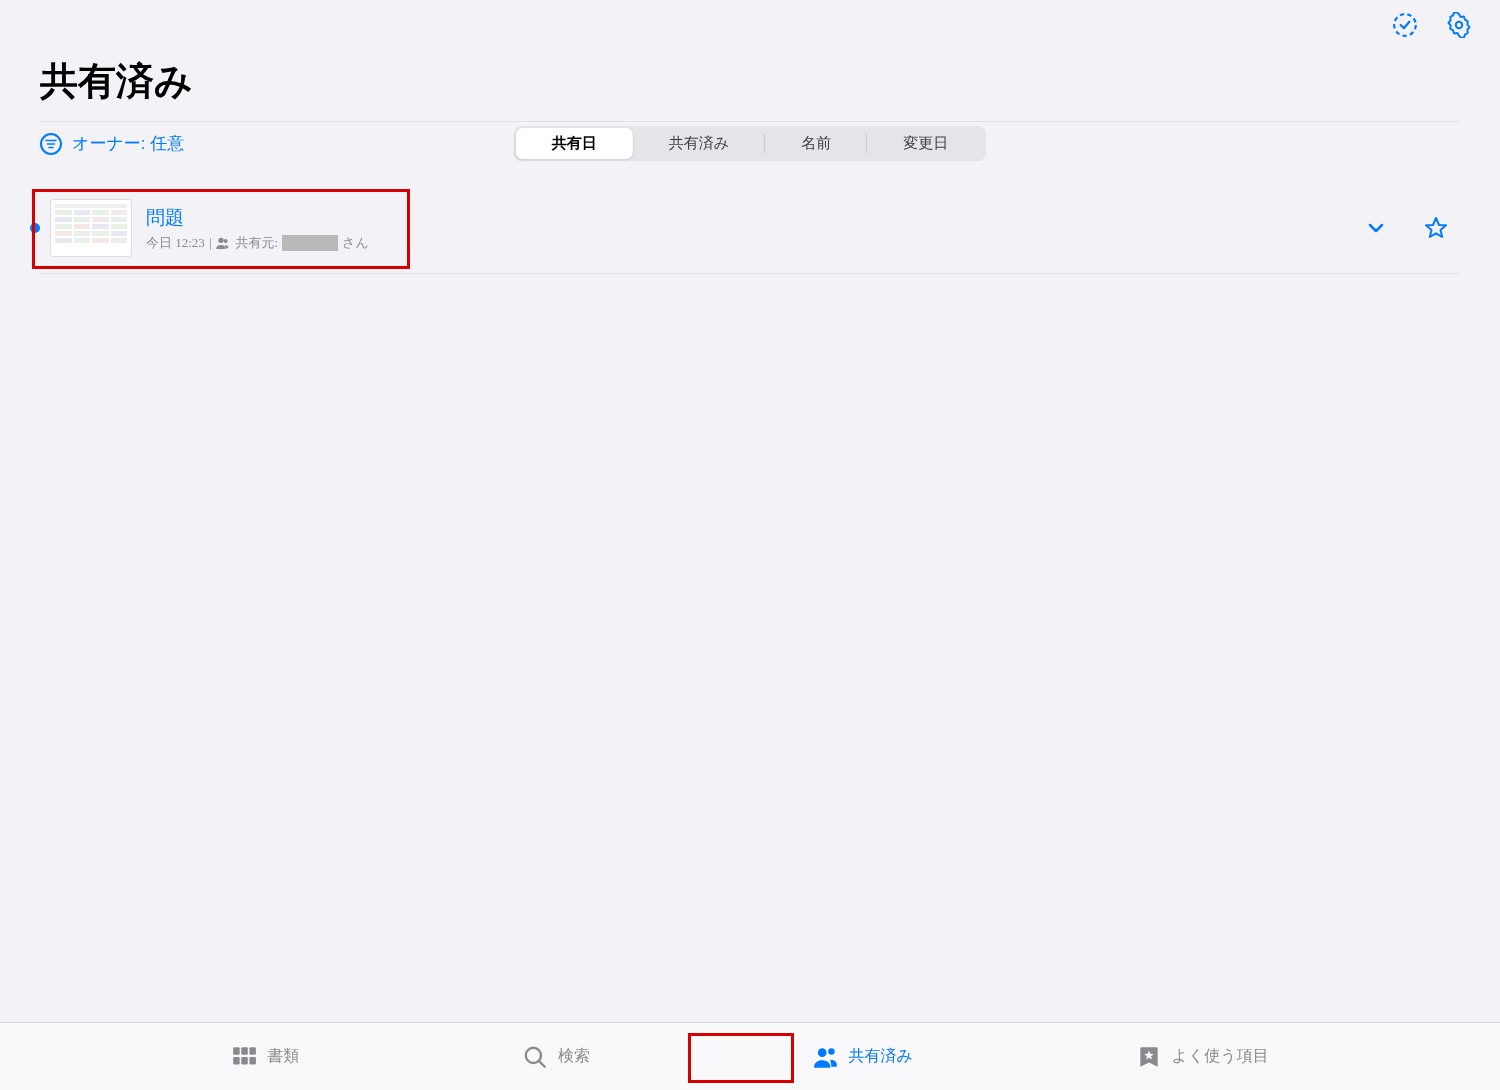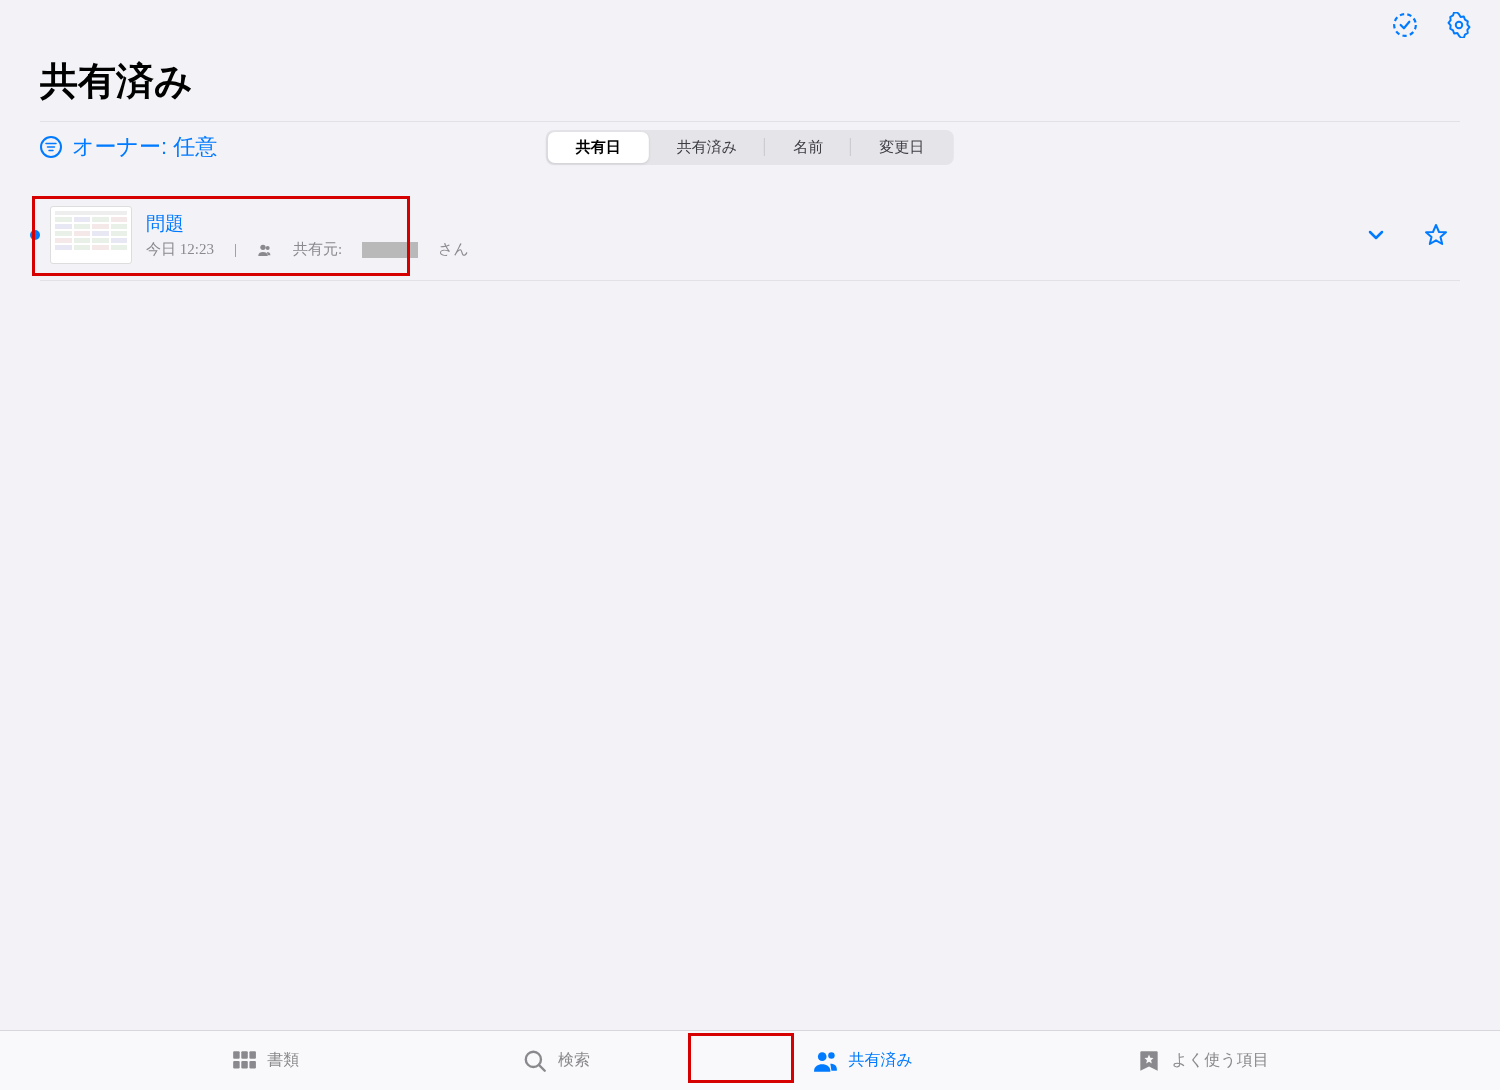--- a/index.html
+++ b/index.html
@@ -39,21 +39,21 @@
   display: flex;
   align-items: center;
   padding: 10px 40px;
   position: relative;
 }
 .owner-filter {
   display: flex;
   align-items: center;
   gap: 10px;
   color: #007aff;
-  font-size: 22px;
+  font-size: 17px;
   cursor: pointer;
   justify-content: flex-end;
 }
 .filter-icon {
   width: 22px;
   height: 22px;
   border: 2px solid #007aff;
   border-radius: 50%;
   display: flex;
   align-items: center;
@@ -63,21 +63,21 @@
 .segmented-control {
   position: absolute;
   left: 50%;
   transform: translateX(-50%);
   display: flex;
   background: #e4e4e9;
   border-radius: 8px;
   padding: 2px;
 }
 .segment {
-  padding: 6px 28px;
+  padding: 6px 36px;
   font-size: 15px;
   color: #3c3c43;
   cursor: pointer;
   border-radius: 7px;
   position: relative;
 }
 .segment.active {
   background: #fff;
   font-weight: 600;
   color: #000;
@@ -150,24 +150,24 @@
   min-width: 0;
 }
 .file-title {
   color: #007aff;
   font-size: 19px;
   font-weight: 500;
   margin-bottom: 3px;
 }
 .file-meta {
   color: #8a8a8e;
-  font-size: 15px;
-  display: flex;
-  align-items: center;
-  gap: 20px;
+  font-size: 13px;
+  display: flex;
+  align-items: center;
+  gap: 4px;
 }
 .redacted {
   display: inline-block;
   width: 56px;
   height: 16px;
   background: #b9b9b9;
   vertical-align: middle;
 }
 .people-icon {
   width: 16px;
@@ -178,21 +178,21 @@
   align-items: center;
   gap: 36px;
   margin-right: 12px;
 }
 .row-actions svg { width: 24px; height: 24px; color: #007aff; cursor: pointer; }
 .tab-bar {
   position: absolute;
   bottom: 0;
   left: 0;
   right: 0;
-  height: 60px;
+  height: 68px;
   background: #f9f9fb;
   border-top: 1px solid #d8d8dc;
   display: flex;
   align-items: center;
   justify-content: space-around;
   padding: 0 120px;
 }
 .tab-item {
   display: flex;
   align-items: center;

